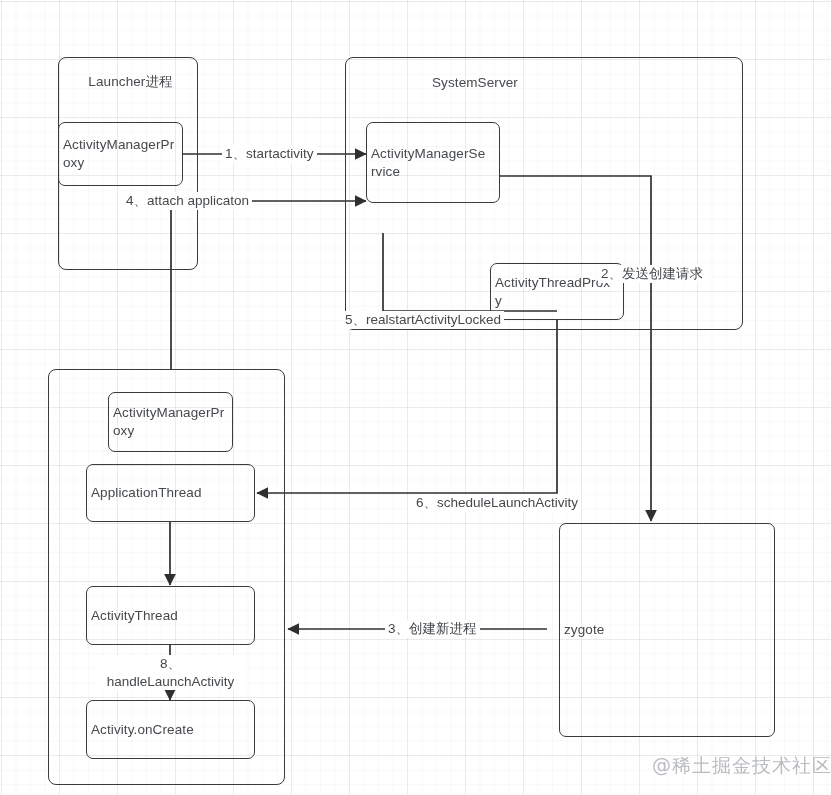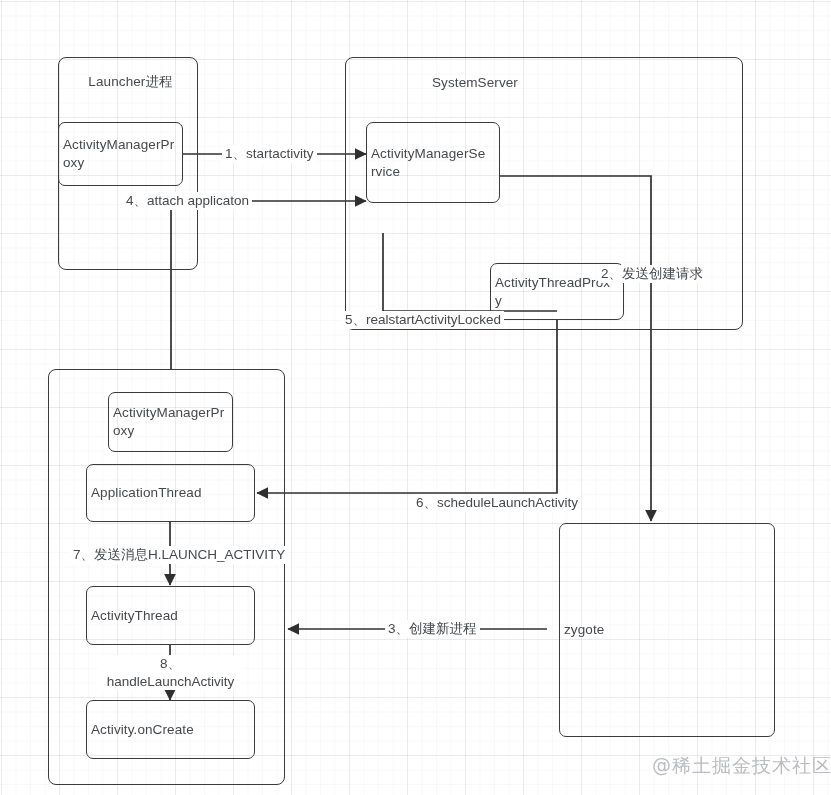--- a/index.html
+++ b/index.html
@@ -182,21 +182,20 @@
   <div class="edge-label" style="left:598px; top:265px;">2、发送创建请求</div>
 
   <div class="edge-label" style="left:385px; top:620px;">3、创建新进程</div>
 
   <div class="edge-label" style="left:123px; top:192px;">4、attach applicaton</div>
 
   <div class="edge-label" style="left:342px; top:275px;margin-top:36px;">5、realstartActivityLocked</div>
 
   <div class="edge-label" style="left:413px; top:494px;">6、scheduleLaunchActivity</div>
 
-  <div class="edge-label" style="left:70px; top:546px;">7、发送消息H.LAUNCH_ACTIVITY</div>
 
   <div class="edge-label two-line" style="left:98px; top:655px; width:145px;">
     <span>8、</span><br>
     <span>handleLaunchActivity</span>
   </div>
 
   <div class="watermark" style="left:652px; top:753px;">@稀土掘金技术社区</div>
 
 </div>
 

